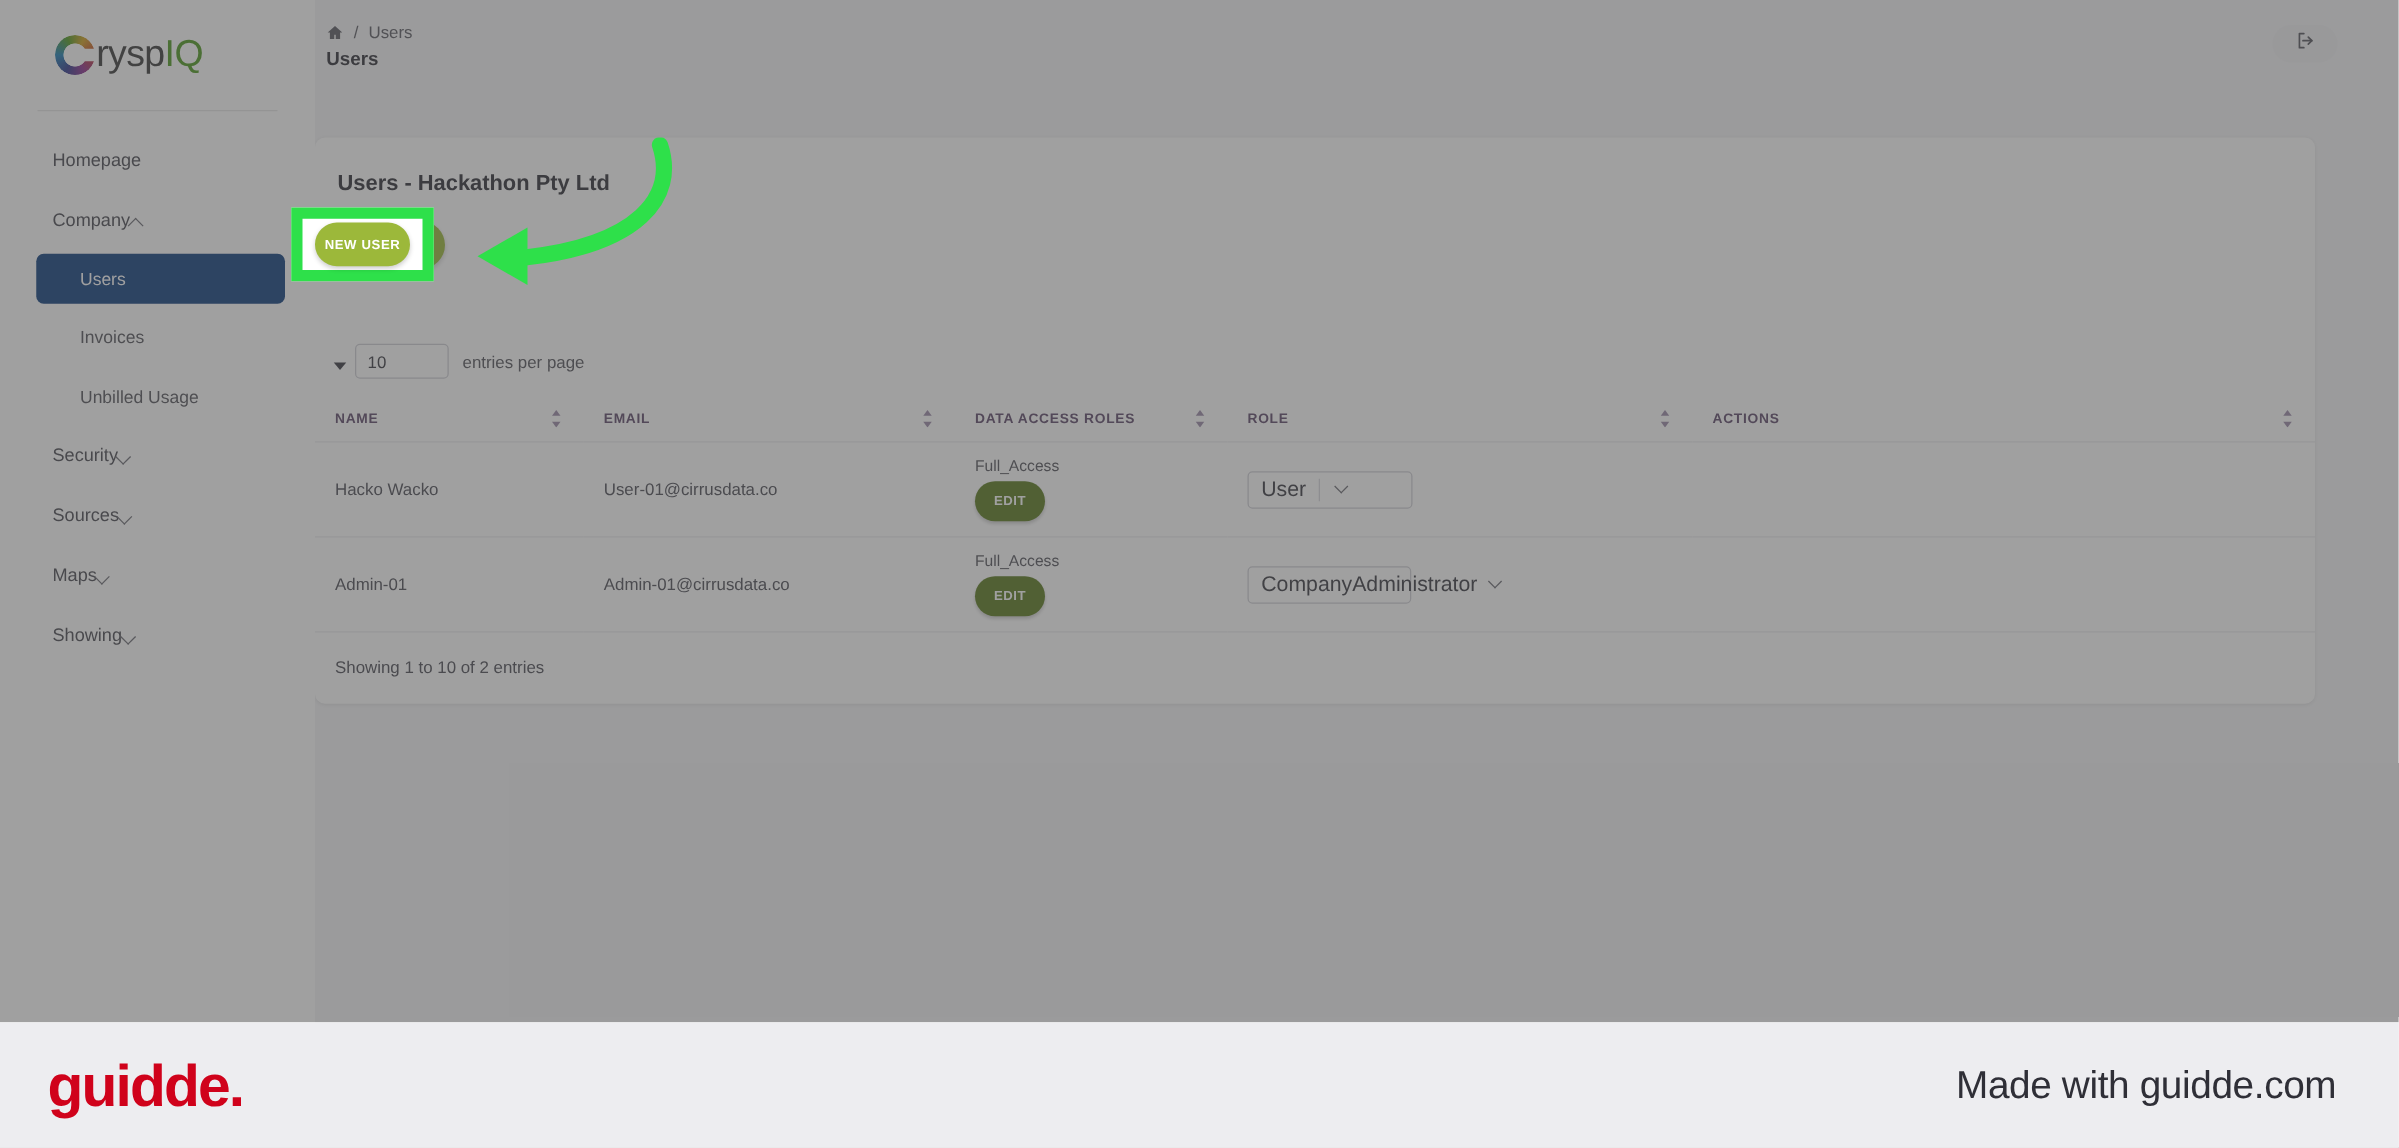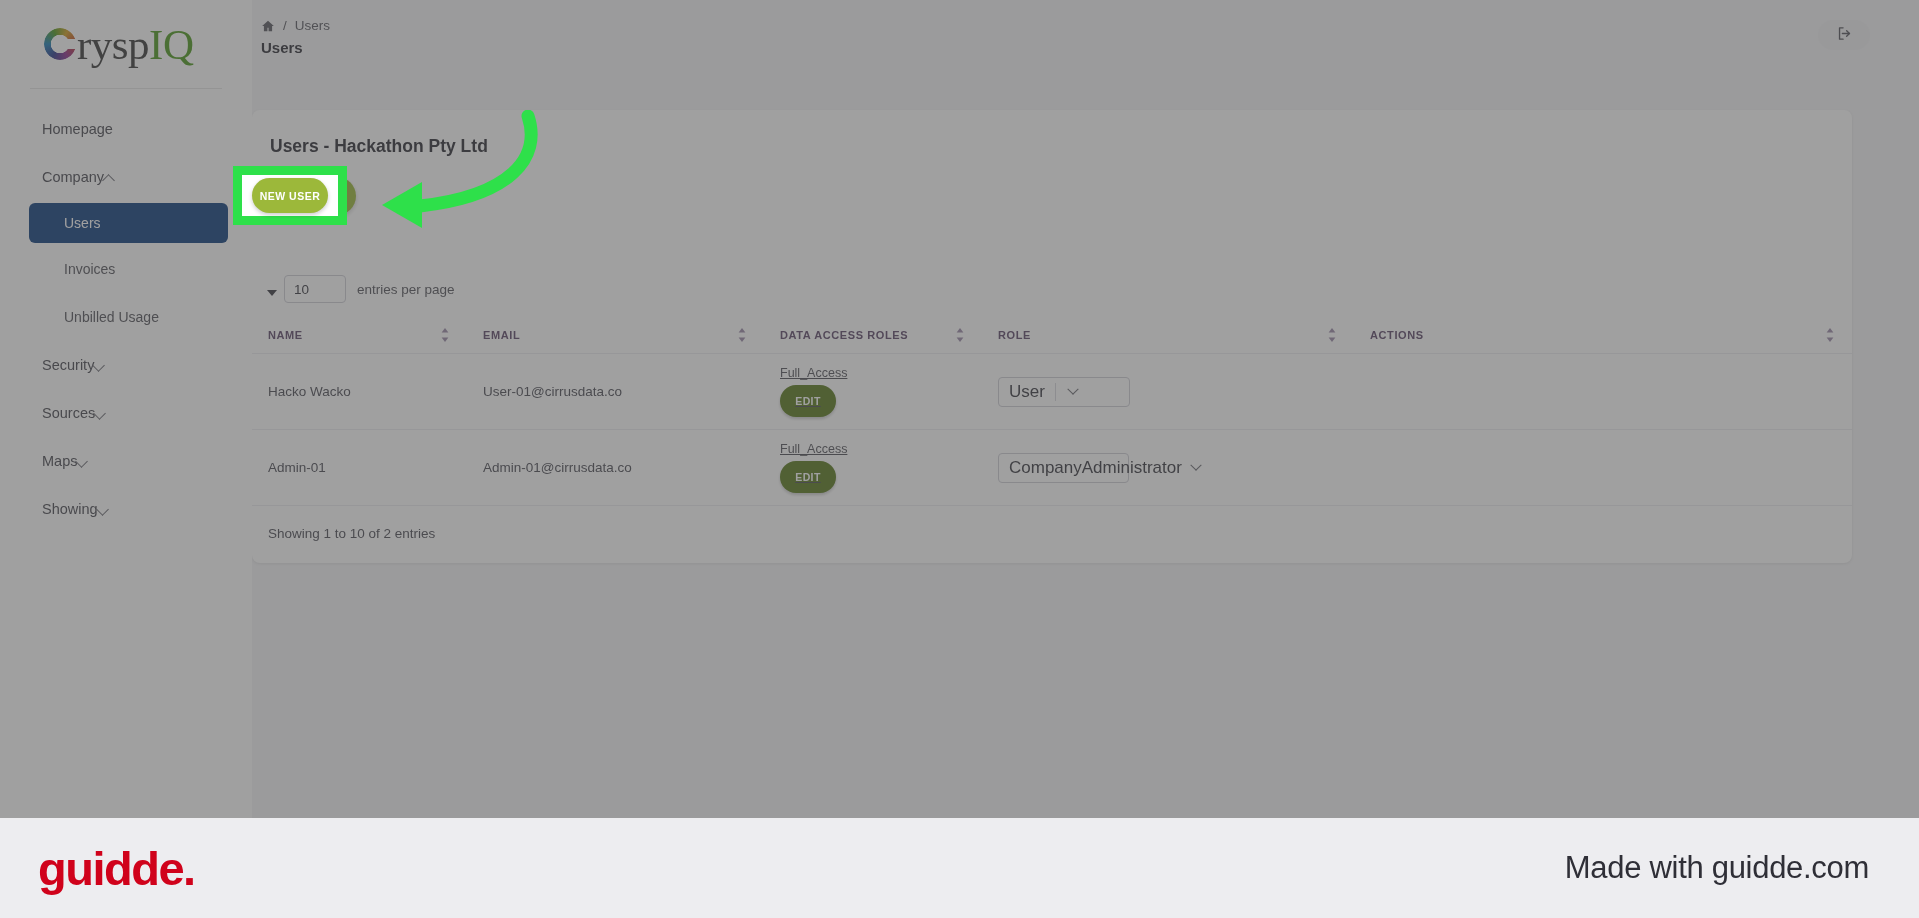--- a/index.html
+++ b/index.html
@@ -32,23 +32,23 @@
     width: 252px; height: 818px;
     background: #ffffff;
     z-index: 5;
   }
   #brand {
     height: 88px;
     display: flex; align-items: center;
     padding-left: 44px;
   }
   .brand-text {
-    font-size: 43px; font-weight: 400; letter-spacing: -0.5px;
+    font-size: 30px; font-weight: 400; letter-spacing: -0.5px;
     color: #3c3c3c;
-    display: flex; align-items: baseline; font-family: Liberation Serif, serif;
+    display: flex; align-items: baseline;
   }
   .brand-iq { color: #4f9a21; }
   .brand-ring {
     width: 32px; height: 32px; border-radius: 50%;
     display: inline-block; position: relative; margin-right: 1px;
     background:
       conic-gradient(from 150deg,
         #8e2f8e 0deg, #2d3a8c 60deg, #1f7fb5 120deg,
         #4f9a21 185deg, #d2a021 240deg, #c0392b 300deg, #8e2f8e 360deg);
     -webkit-mask: radial-gradient(circle, transparent 0 9px, #000 9.5px);
@@ -145,21 +145,21 @@
     display: flex; align-items: center; gap: 11px;
     padding: 0 0 0 15px; height: 56px;
   }
   .caret-left {
     width: 0; height: 0;
     border-left: 5px solid transparent; border-right: 5px solid transparent;
     border-top: 6px solid #3a3a42;
     margin-right: -4px; margin-top: 8px;
   }
   #entries-select {
-    width: 62px; height: 28px;
+    width: 75px; height: 28px;
     border: 1px solid #cfcfd6; border-radius: 4px;
     background: #ffffff;
     font-size: 13.5px; color: #3a3a42;
     padding-left: 9px;
     display: flex; align-items: center;
     cursor: pointer;
   }
   #entries-label { font-size: 13.5px; color: #55555c; }
 
   
@@ -175,21 +175,21 @@
   .sort-ico {
     position: absolute; right: 18px; top: 50%; transform: translateY(-50%);
     width: 8px; height: 14px;
   }
   tbody td {
     font-size: 13.5px; color: #4e4e57;
     padding: 22px 0 22px 16px;
     border-bottom: 1px solid #ececf0;
     vertical-align: middle;
   }
-  .dar-cell { padding-top: 12px; padding-bottom: 12px; text-decoration: underline; }
+  .dar-cell { padding-top: 12px; padding-bottom: 12px; }
   .dar-label { font-size: 12.5px; color: #55555c; margin-bottom: 5px; }
   .edit-btn {
     width: 56px; height: 32px; border-radius: 16px;
     background: #5a7a1e; color: #ffffff;
     font-size: 10.5px; font-weight: 700; letter-spacing: 0.4px;
     display: flex; align-items: center; justify-content: center;
     border: none; cursor: pointer;
     box-shadow: 0 2px 3px rgba(0,0,0,0.2);
   }
   .role-select {

